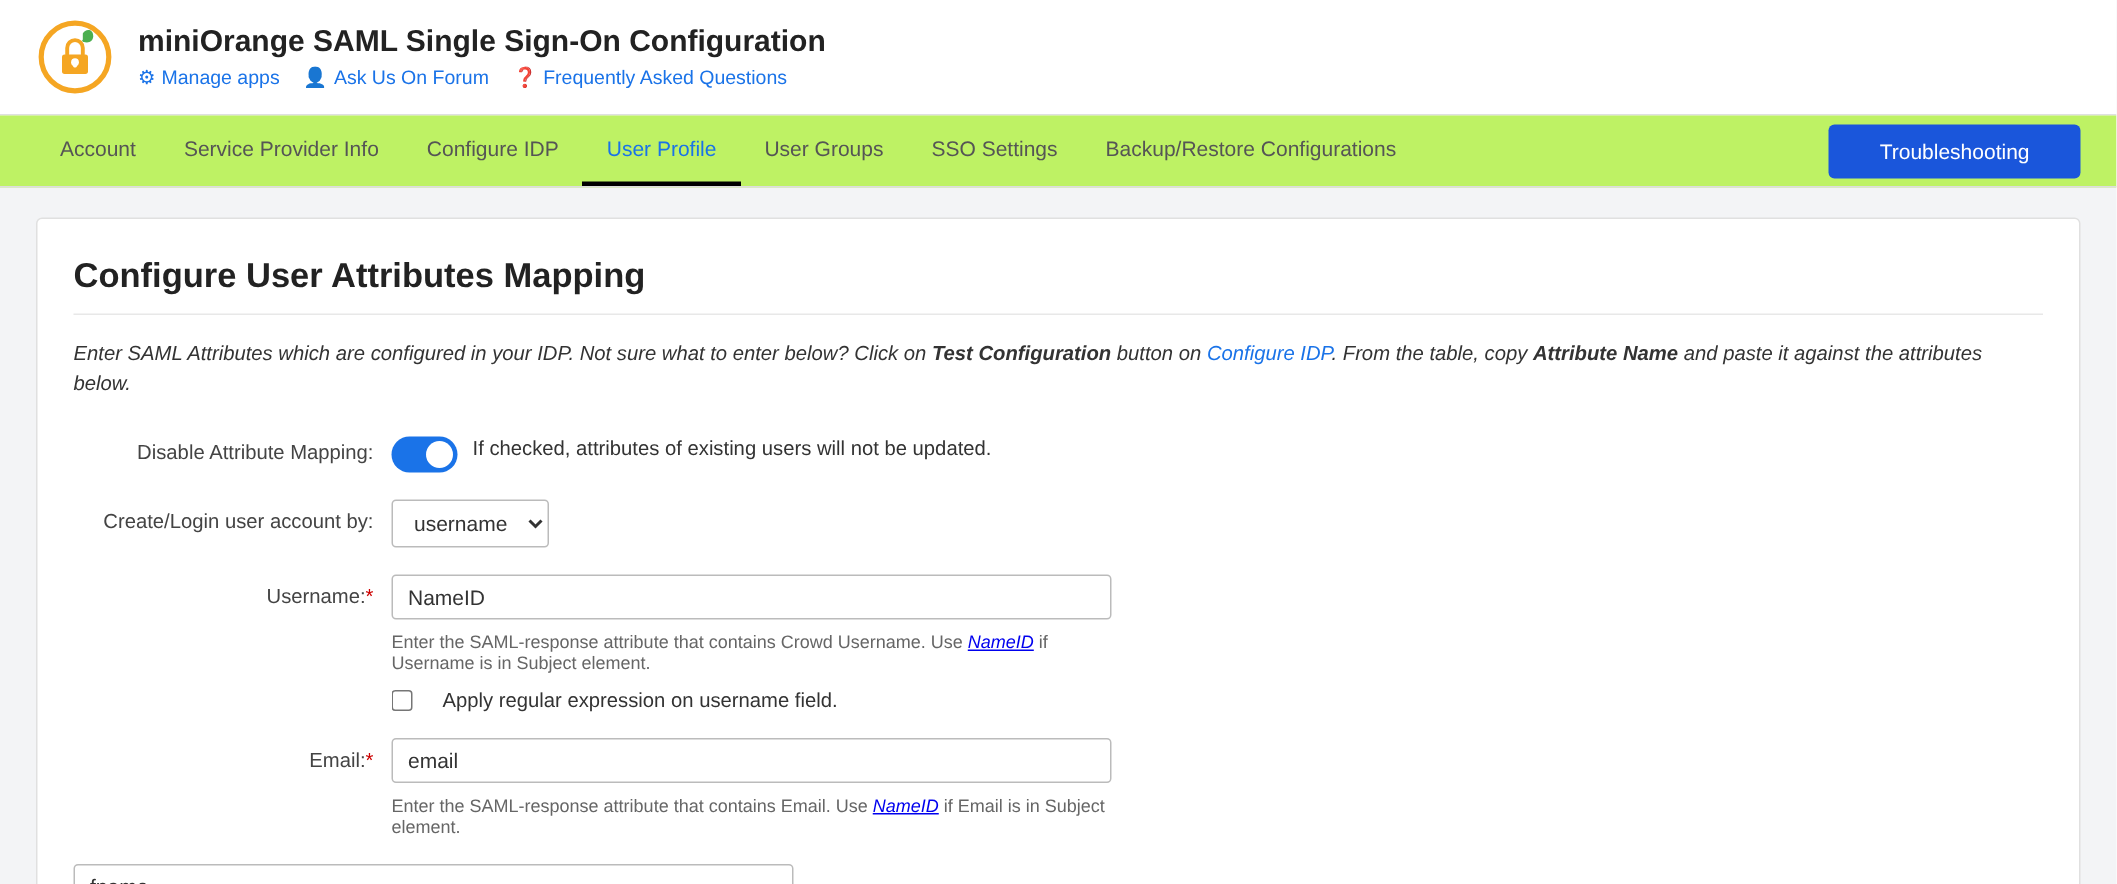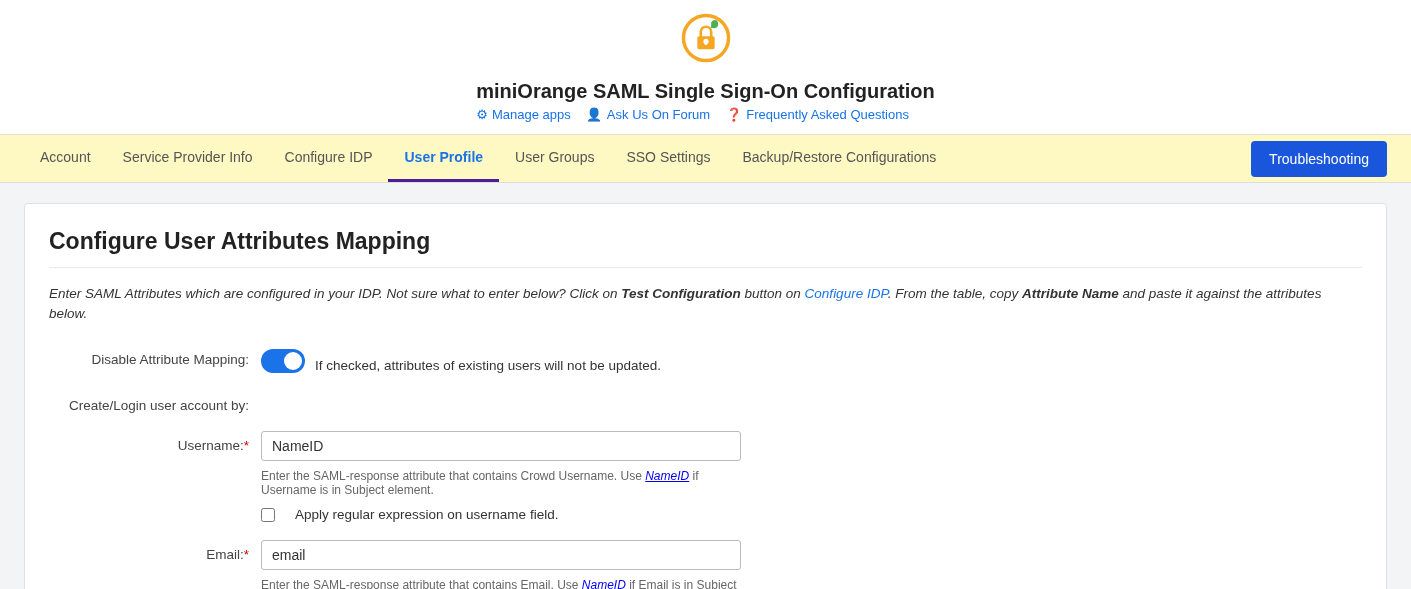--- a/index.html
+++ b/index.html
@@ -1,50 +1,50 @@
 <!DOCTYPE html>
 <html><head>
   <meta charset="utf-8">
   <style>
     * { box-sizing: border-box; margin: 0; padding: 0; }
     body { font-family: -apple-system, BlinkMacSystemFont, 'Segoe UI', Arial, sans-serif; font-size: 14px; background: #f3f4f6; color: #333; }
 
     
-    .header { background: #fff; padding: 12px 24px; display: flex; align-items: center; gap: 16px; border-bottom: 1px solid #e0e0e0; flex-direction: column; }
+    .header { background: #fff; padding: 12px 24px; display: flex; align-items: center; gap: 16px; border-bottom: 1px solid #e0e0e0; }
     .logo { width: 52px; height: 52px; }
     .header-text { display: flex; flex-direction: column; }
     .app-title { font-size: 20px; font-weight: 600; color: #222; }
     .header-links { display: flex; gap: 16px; margin-top: 4px; }
     .header-link { color: #1a73e8; text-decoration: none; font-size: 13px; display: flex; align-items: center; gap: 4px; }
 
     
-    .nav { background: #fef9c3; padding: 0 24px; border-bottom: 1px solid #ddd; display: flex; align-items: center; justify-content: space-between; }
+    .nav { background: #bef264; padding: 0 24px; border-bottom: 1px solid #ddd; display: flex; align-items: center; justify-content: space-between; }
     .nav-items { display: flex; gap: 0; }
     .nav-item { padding: 14px 16px; font-size: 14px; color: #555; cursor: pointer; border-bottom: 3px solid transparent; text-decoration: none; display: inline-block; }
-    .nav-item.active { color: #1a73e8; border-bottom: 3px solid #4c1d95; font-weight: 700; }
-    .troubleshoot-btn { background: #1a56db; color: #fff; border: none; padding: 10px 18px; border-radius: 4px; font-size: 14px; cursor: pointer; font-weight: 500; }
+    .nav-item.active { color: #1a73e8; border-bottom: 3px solid #000000; font-weight: 400; }
+    .troubleshoot-btn { background: #1a56db; color: #fff; border: none; padding: 10px 34px; border-radius: 4px; font-size: 14px; cursor: pointer; font-weight: 500; }
 
     
     .main { background: #fff; margin: 20px 24px; padding: 24px; border: 1px solid #e0e0e0; border-radius: 4px; }
     .section-title { font-size: 23px; font-weight: 600; color: #222; margin-bottom: 16px; padding-bottom: 12px; border-bottom: 1px solid #e8e8e8; }
     .desc-text { font-size: 13.5px; color: #333; margin-bottom: 20px; line-height: 1.5; font-style: italic; }
     .desc-text strong { font-weight: 700; }
     .desc-text a { color: #1a73e8; text-decoration: none; }
 
     
     .form-row { display: flex; align-items: flex-start; margin-bottom: 18px; gap: 12px; }
     .form-label { text-align: right; min-width: 200px; padding-top: 7px; font-size: 13.5px; color: #444; }
     .required { color: #c00; }
     .form-control { flex: 1; max-width: 480px; }
     .form-input { width: 100%; padding: 6px 10px; border: 1px solid #bbb; border-radius: 3px; font-size: 14px; color: #333; }
     .form-hint { font-size: 12px; color: #666; margin-top: 8px; }
     .form-hint em { font-style: italic; }
 
     
-    .toggle-wrapper { display: flex; align-items: flex-end; gap: 10px; padding-top: 4px; }
+    .toggle-wrapper { display: flex; align-items: flex-start; gap: 10px; padding-top: 4px; }
     .toggle { position: relative; display: inline-block; width: 44px; height: 24px; }
     .toggle input { opacity: 0; width: 0; height: 0; }
     .toggle-slider { position: absolute; cursor: pointer; top: 0; left: 0; right: 0; bottom: 0; background: #1a73e8; border-radius: 24px; transition: .3s; }
     .toggle-slider:before { position: absolute; content: ""; height: 18px; width: 18px; left: 3px; bottom: 3px; background: white; border-radius: 50%; transition: .3s; transform: translateX(20px); }
     .toggle-label { font-size: 13.5px; color: #333; }
 
     
     .form-select { padding: 6px 10px; border: 1px solid #bbb; border-radius: 3px; font-size: 14px; color: #333; background: #fff; cursor: pointer; }
 
     
@@ -114,20 +114,27 @@
       <label class="toggle">
         <input type="checkbox" checked="" style="">
         <span class="toggle-slider"></span>
       </label>
       <span class="toggle-label">If checked, attributes of existing users will not be updated.</span>
     </div>
   </div>
 
   <div class="form-row">
     <div class="form-label">Create/Login user account by:</div>
+    <div class="form-control">
+      <select class="form-select">
+        <option>username</option>
+        <option>email</option>
+        <option>both</option>
+      </select>
+    </div>
   </div>
 
   <div class="form-row">
     <div class="form-label">
       <span>Username:</span><span class="required">*</span>
     </div>
     <div class="form-control">
       <input type="text" class="form-input" value="NameID" style="">
       <div class="form-hint">
         <span>Enter the SAML-response attribute that contains Crowd Username. Use </span><em><a href="#">NameID</a></em><span> if Username is in Subject element.</span>

